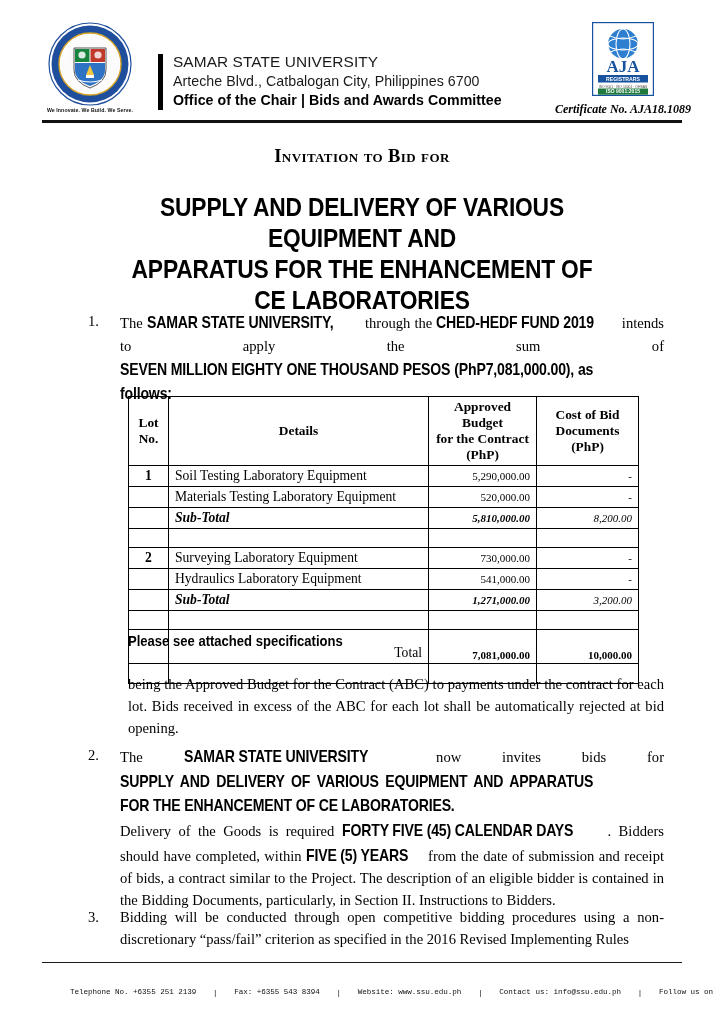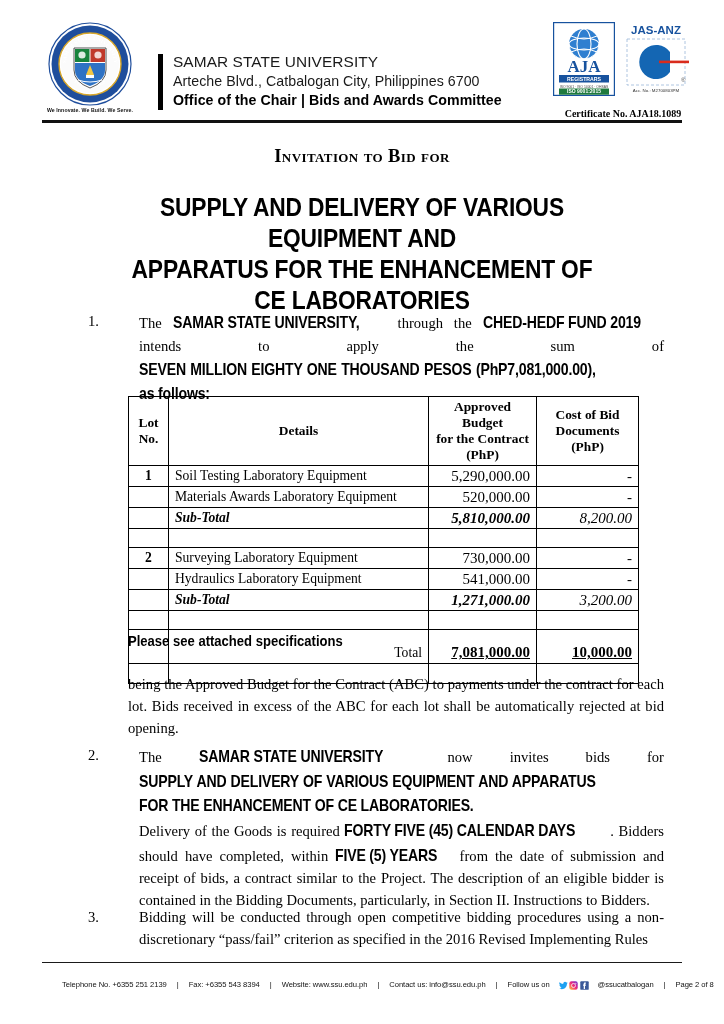--- a/index.html
+++ b/index.html
@@ -85,24 +85,25 @@
   }
   .cert-marks {
     display: flex;
     justify-content: center;
     align-items: flex-start;
     gap: 4px;
   }
   .cert-no {
     font-family: "Liberation Serif", serif;
     font-weight: bold;
-    font-size: 10px;
-    margin-top: 8px;
+    font-size: 12px;
+    margin-top: 2px;
     color: #000;
     white-space: nowrap;
+    font-style: italic;
   }
 
   .rule-top {
     position: absolute;
     left: 42px;
     top: 120px;
     width: 640px;
     height: 3px;
     background: #111;
   }
@@ -144,21 +145,21 @@
     line-height: 1.52;
   }
   .clause .num {
     position: absolute;
     left: 0;
     top: 0;
     width: 40px;
     text-align: left;
   }
   .clause .body {
-    margin-left: 51px;
+    margin-left: 32px;
     text-align: justify;
   }
   .cond {
     font-family: "Liberation Sans Narrow", "Liberation Sans", sans-serif;
     font-weight: bold;
     font-size: 16.2px;
     letter-spacing: -0.2px;
     display: inline-block;
     transform: scaleX(0.87);
     transform-origin: left center;
@@ -215,30 +216,30 @@
     height: 60px;
     padding: 2px 3px;
   }
   .col-lot  { width: 40px; }
   .col-det  { width: 260px; }
   .col-abc  { width: 108px; }
   .col-cbd  { width: 102px; }
 
   .bid-table td.lot  { text-align: center; font-weight: bold; font-size: 13.6px; }
   .bid-table td.det  { text-align: left;  padding-left: 6px; font-size: 13.6px; margin-top: 32px;}
-  .bid-table td.num  { text-align: right; padding-right: 6px; font-size: 15px;}
+  .bid-table td.num  { text-align: right; padding-right: 6px; font-size: 11px;}
   .row-data td { height: 18px; }
   .row-sub td  { height: 18px; font-style: italic; }
   .row-sub td.det  { text-align: left; font-weight: bold; padding-right: 6px;}
   .row-sub td.abc  { font-weight: bold; }
   .row-sub td.cbd  { font-weight: normal; }
   .row-blank td { height: 16px; }
   .row-total td { height: 30px; vertical-align: bottom; padding-bottom: 2px; }
   .row-total td.det { text-align: right; font-weight: normal; padding-right: 6px; }
-  .row-total td.num { font-weight: bold; text-decoration: underline; }
+  .row-total td.num { font-weight: bold; }
   .row-tail td { height: 17px; }
 
   
   .rule-bottom {
     position: absolute;
     left: 42px;
     top: 962px;
     width: 640px;
     height: 1px;
     background: #1a1a1a;
@@ -249,21 +250,21 @@
     top: 972px;
     width: 640px;
     font-family: "Liberation Sans", "DejaVu Sans", sans-serif;
     font-size: 7.6px;
     color: #111;
     white-space: nowrap;
     display: flex;
     align-items: center;
     letter-spacing: -0.05px;
   }
-  .footer .seg { margin: 8px; }
+  .footer .seg { margin: 16px; font-family: Liberation Mono, monospace; }
   .footer .sep { margin: 0 2px; }
   .soc {
     display: inline-flex;
     align-items: center;
     gap: 1.5px;
     margin: 0 1px 0 1px;
     position: relative;
     top: 0.5px;
   }
   .soc svg { display: block; }
@@ -328,30 +329,20 @@
             </g>
             <text x="31" y="50" text-anchor="middle" font-family="Liberation Serif, serif" font-size="17" font-weight="bold" fill="#17529e">AJA</text>
             <rect x="6" y="53" width="50" height="7.5" fill="#17529e"></rect>
             <text x="31" y="59" text-anchor="middle" font-family="Liberation Sans, sans-serif" font-size="5.2" font-weight="bold" fill="#ffffff">REGISTRARS</text>
             <text x="31" y="65.5" text-anchor="middle" font-family="Liberation Sans, sans-serif" font-size="3.4" fill="#444">ISO 9001 · ISO 14001 · OHSAS</text>
             <rect x="6" y="66.5" width="50" height="6.2" fill="#1f7a3d"></rect>
             <text x="31" y="71.3" text-anchor="middle" font-family="Liberation Sans, sans-serif" font-size="5" font-weight="bold" fill="#ffffff">ISO 9001:2015</text>
           </svg>
         </div>
 
-        <div>
-          <svg width="74" height="74" viewBox="0 0 74 74" aria-hidden="true">
-            <text x="37" y="12" text-anchor="middle" font-family="Liberation Sans, sans-serif" font-size="11.5" font-weight="bold" fill="#17529e">JAS-ANZ</text>
-            <rect x="8" y="17" width="58" height="46" fill="none" stroke="#9ab6d8" stroke-width="0.8" stroke-dasharray="3 2"></rect>
-            <path d="M51 30 A17 17 0 1 0 51 50 L51 41 L40 41 L40 39 L51 39 Z" fill="#1466b3"></path>
-            <rect x="40" y="38.6" width="30" height="2.6" fill="#d92b1c"></rect>
-            <text x="62" y="60" font-family="Liberation Sans, sans-serif" font-size="6" fill="#555">®</text>
-            <text x="37" y="70" text-anchor="middle" font-family="Liberation Sans, sans-serif" font-size="4.4" fill="#333">Acc. No.: M2700803PM</text>
-          </svg>
-        </div>
       </div>
       <div class="cert-no">Certificate No. AJA18.1089</div>
     </div>
   </div>
 
   <div class="rule-top"></div>
 
   <div class="invite-line">Invitation to Bid for</div>
   <div class="main-title">SUPPLY AND DELIVERY OF VARIOUS EQUIPMENT AND
 APPARATUS FOR THE ENHANCEMENT OF
@@ -384,21 +375,21 @@
     </thead>
     <tbody>
       <tr class="row-data">
         <td class="lot">1</td>
         <td class="det">Soil Testing Laboratory Equipment</td>
         <td class="num">5,290,000.00</td>
         <td class="num">-</td>
       </tr>
       <tr class="row-data">
         <td class="lot"></td>
-        <td class="det">Materials Awards Laboratory Equipment</td>
+        <td class="det">Materials Testing Laboratory Equipment</td>
         <td class="num">520,000.00</td>
         <td class="num">-</td>
       </tr>
       <tr class="row-sub">
         <td class="lot"></td>
         <td class="det">Sub-Total</td>
         <td class="num abc">5,810,000.00</td>
         <td class="num cbd">8,200.00</td>
       </tr>
       <tr class="row-blank">

